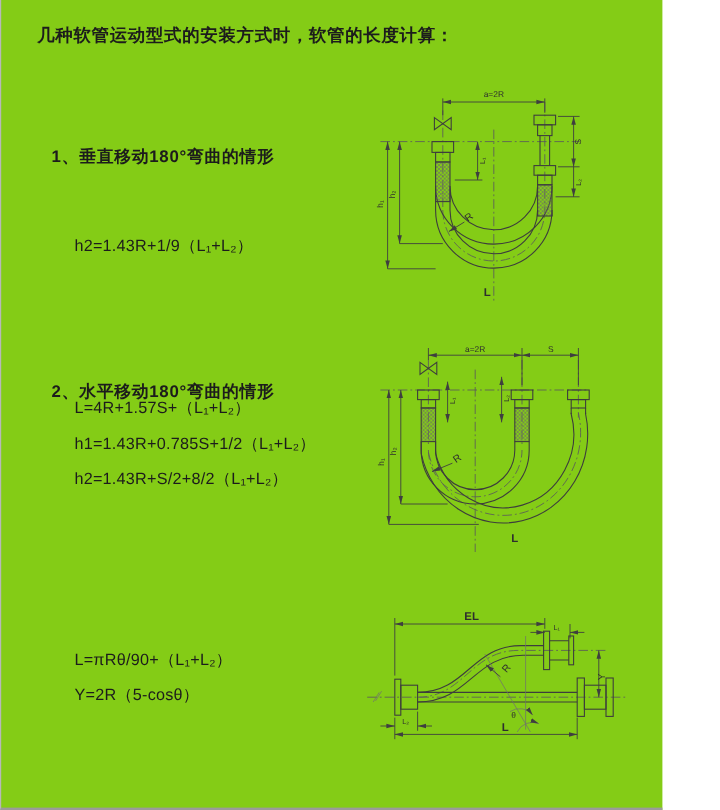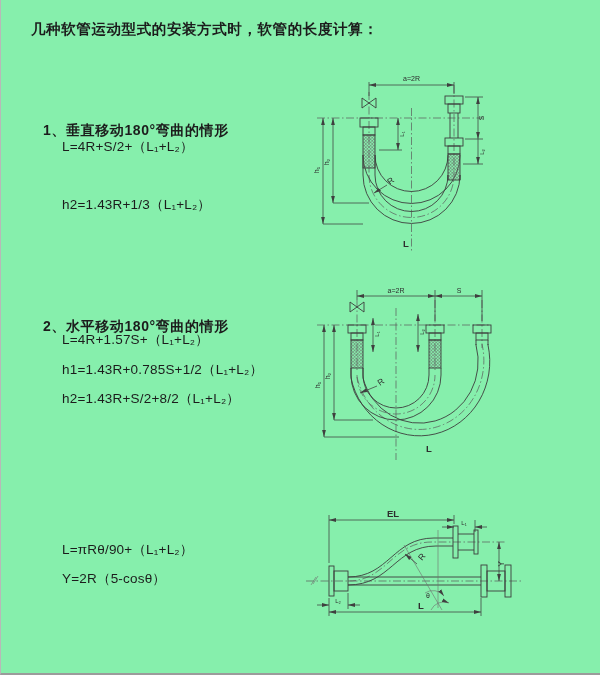--- a/index.html
+++ b/index.html
@@ -1,16 +1,16 @@
 <!DOCTYPE html>
 <html><head>
 <meta charset="utf-8">
 <style>
   html,body{margin:0;padding:0;background:#fff;}
-  .page{position:relative;width:600px;height:675px;background:#86efac;overflow:hidden;
+  .page{position:relative;width:552px;height:675px;background:#84cc16;overflow:hidden;
         font-family:"Liberation Sans",sans-serif;color:#1c1c1c;
         border-left:1px solid #b8b8b8;border-bottom:2px solid #9b9b9b;box-sizing:border-box;}
   .title{position:absolute;left:30px;top:20px;font-size:14.5px;font-weight:bold;letter-spacing:0.6px;}
   .sec-heading{position:absolute;left:42px;font-size:14px;font-weight:bold;letter-spacing:0.6px;margin-top:16px;}
   .formula{position:absolute;left:61px;font-size:13.5px;font-weight:500;letter-spacing:0.2px;}
   svg{position:absolute;overflow:visible;}
   svg text{fill:#2e2e2e;font-family:"Liberation Sans",sans-serif;}
   .dim{stroke:#3f3f3f;stroke-width:0.75;fill:none;}
   .thin{stroke:#6f6f6f;stroke-width:0.6;fill:none;}
   .cl{stroke:#5a5a5a;stroke-width:0.7;fill:none;stroke-dasharray:8 2.5 1.5 2.5;}
@@ -22,22 +22,21 @@
   .lbl-r{font-size:8.5px;}
 </style>
 </head>
 <body>
 
 <div class="page">
 
   <div class="title">几种软管运动型式的安装方式时，软管的长度计算：</div>
 
   <div class="sec-heading" style="top:106px">1、垂直移动180°弯曲的情形</div>
-  <div class="formula" style="top:138px">L=4R+S/2+（L₁+L₂）</div>
-  <div class="formula" style="top:196px">h2=1.43R+1/3（L₁+L₂）</div>
+  <div class="formula" style="top:196px">h2=1.43R+1/9（L₁+L₂）</div>
 
   <div class="sec-heading" style="top:302px">2、水平移动180°弯曲的情形</div>
   <div class="formula" style="top:331px">L=4R+1.57S+（L₁+L₂）</div>
   <div class="formula" style="top:361px">h1=1.43R+0.785S+1/2（L₁+L₂）</div>
   <div class="formula" style="top:390px">h2=1.43R+S/2+8/2（L₁+L₂）</div>
 
   <div class="formula" style="top:541px">L=πRθ/90+（L₁+L₂）</div>
   <div class="formula" style="top:570px">Y=2R（5-cosθ）</div>
 
   <svg style="left:305px;top:70px" width="280" height="195" viewBox="305 70 280 195">

